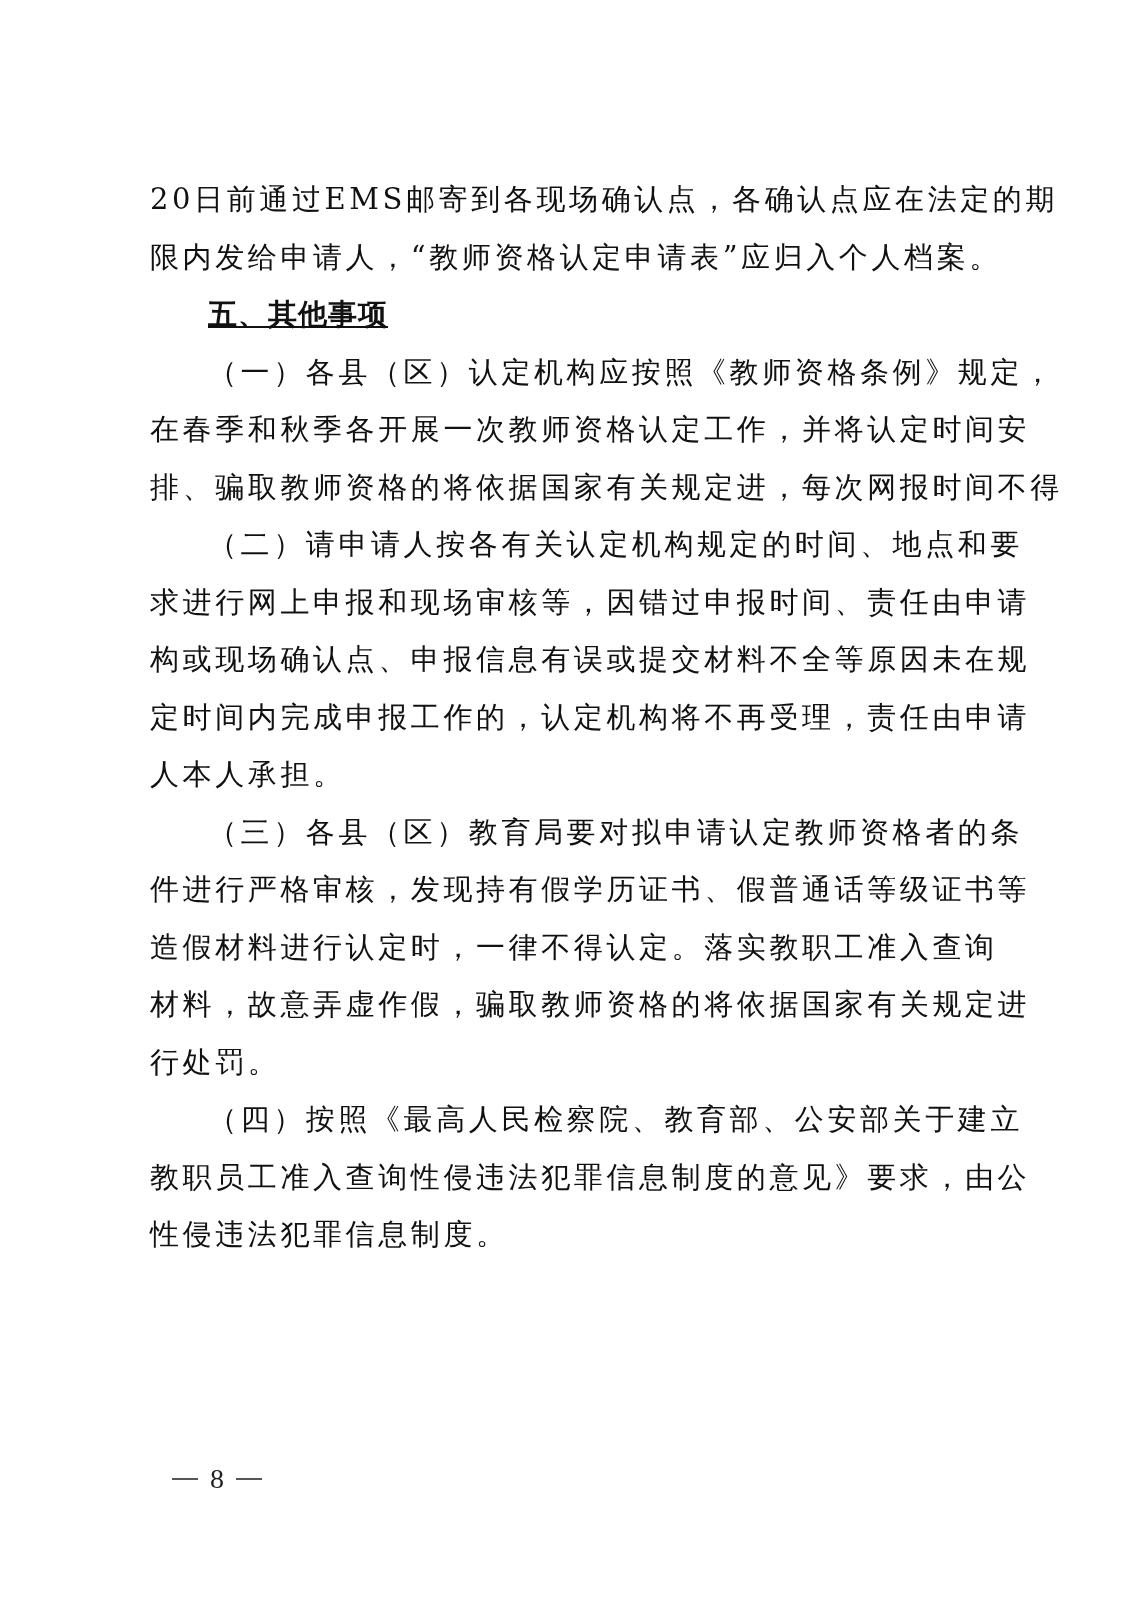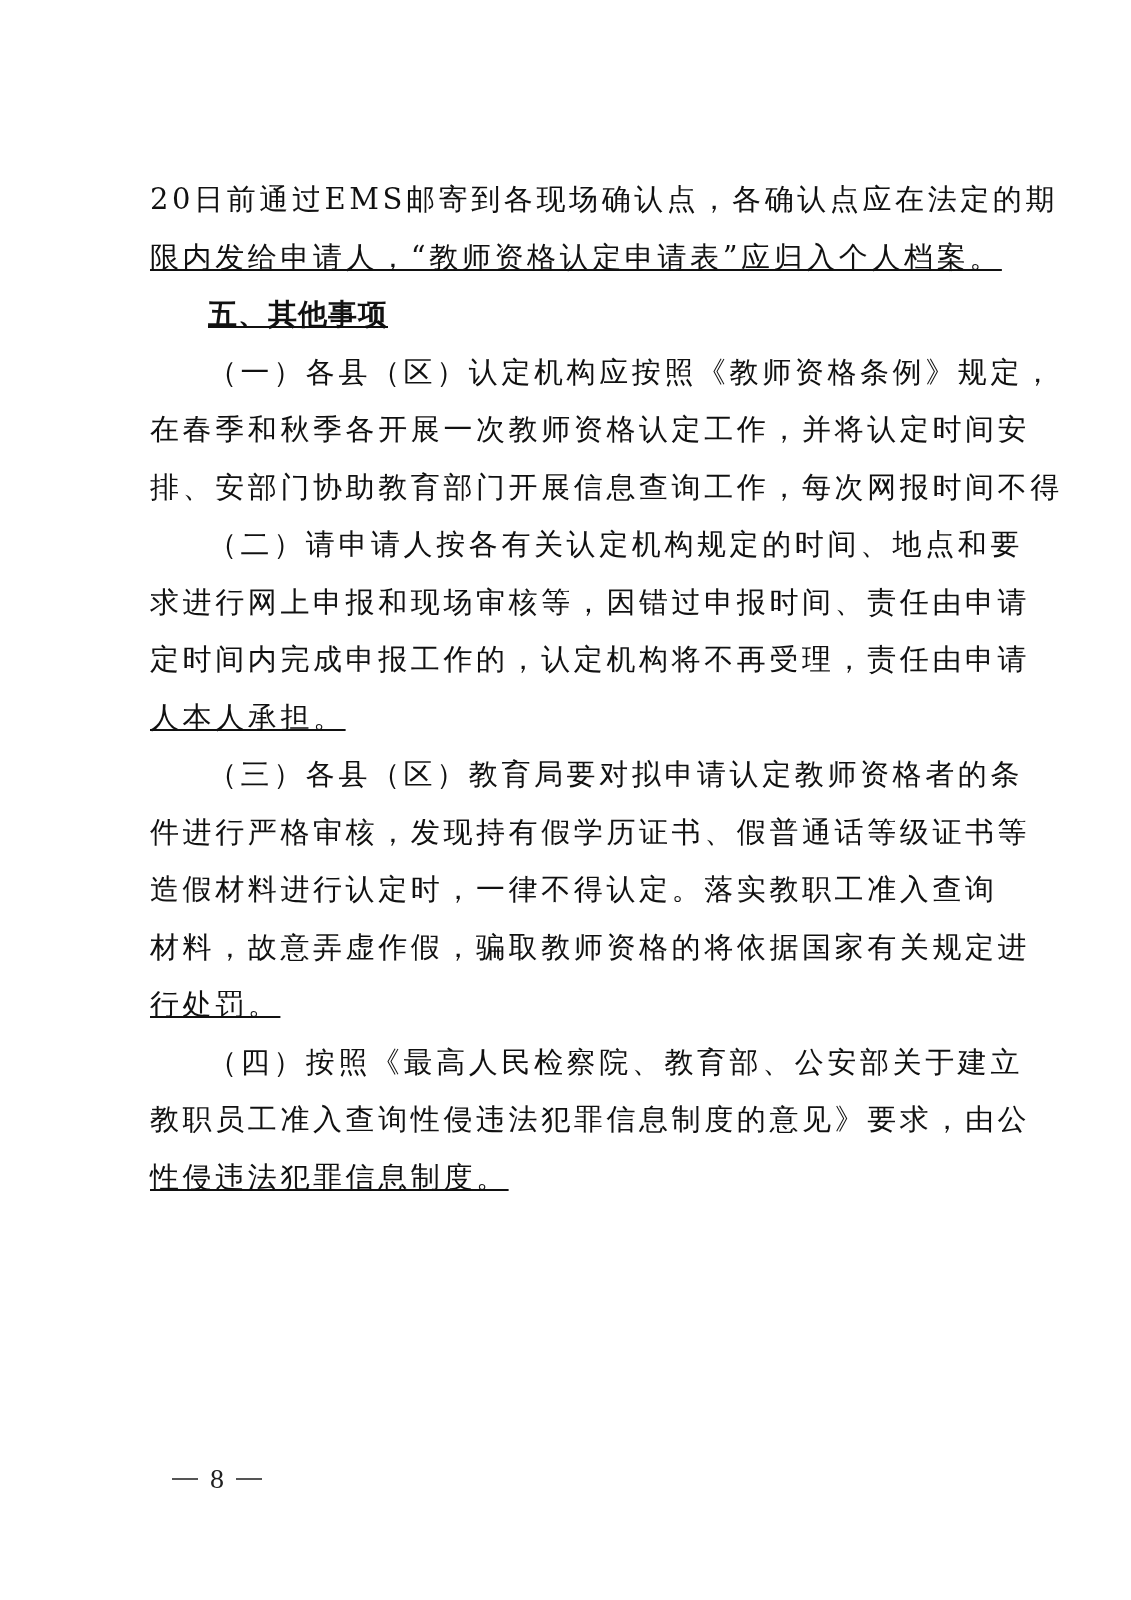--- a/index.html
+++ b/index.html
@@ -34,21 +34,20 @@
       line-height: 57.5px;
       font-size: 29px;
       white-space: nowrap;
       letter-spacing: 3.6px;
       text-align: justify;
       text-align-last: justify;
       overflow: visible;
     }
     .line.last {
       text-align-last: left;
-      text-decoration: underline;
     }
     .line.indent {
       padding-left: 58px;
     }
     .heading {
       font-family: "DejaVu Sans", "Liberation Sans", sans-serif;
       font-weight: bold;
       letter-spacing: 1px;
       text-align-last: left;
       font-size: 29px;
@@ -75,23 +74,24 @@
 </head>
 <body>
 
 <div class="page">
   <div class="text-block">
     <div class="line">20日前通过EMS邮寄到各现场确认点，各确认点应在法定的期</div>
     <div class="line last">限内发给申请人，“教师资格认定申请表”应归入个人档案。</div>
     <div class="line indent heading">五、其他事项</div>
     <div class="line indent">（一）各县（区）认定机构应按照《教师资格条例》规定，</div>
     <div class="line">在春季和秋季各开展一次教师资格认定工作，并将认定时间安</div>
-    <div class="line">排、安部门协助教育部门开展信息查询工作，每次网报时间不得</div>
+    <div class="line">排、骗取教师资格的将依据国家有关规定进，每次网报时间不得</div>
     <div class="line indent">（二）请申请人按各有关认定机构规定的时间、地点和要</div>
     <div class="line">求进行网上申报和现场审核等，因错过申报时间、责任由申请</div>
+    <div class="line">构或现场确认点、申报信息有误或提交材料不全等原因未在规</div>
     <div class="line">定时间内完成申报工作的，认定机构将不再受理，责任由申请</div>
     <div class="line last">人本人承担。</div>
     <div class="line indent">（三）各县（区）教育局要对拟申请认定教师资格者的条</div>
     <div class="line">件进行严格审核，发现持有假学历证书、假普通话等级证书等</div>
     <div class="line">造假材料进行认定时，一律不得认定。落实教职工准入查询</div>
     <div class="line">材料，故意弄虚作假，骗取教师资格的将依据国家有关规定进</div>
     <div class="line last">行处罚。</div>
     <div class="line indent">（四）按照《最高人民检察院、教育部、公安部关于建立</div>
     <div class="line">教职员工准入查询性侵违法犯罪信息制度的意见》要求，由公</div>
     <div class="line last">性侵违法犯罪信息制度。</div>

